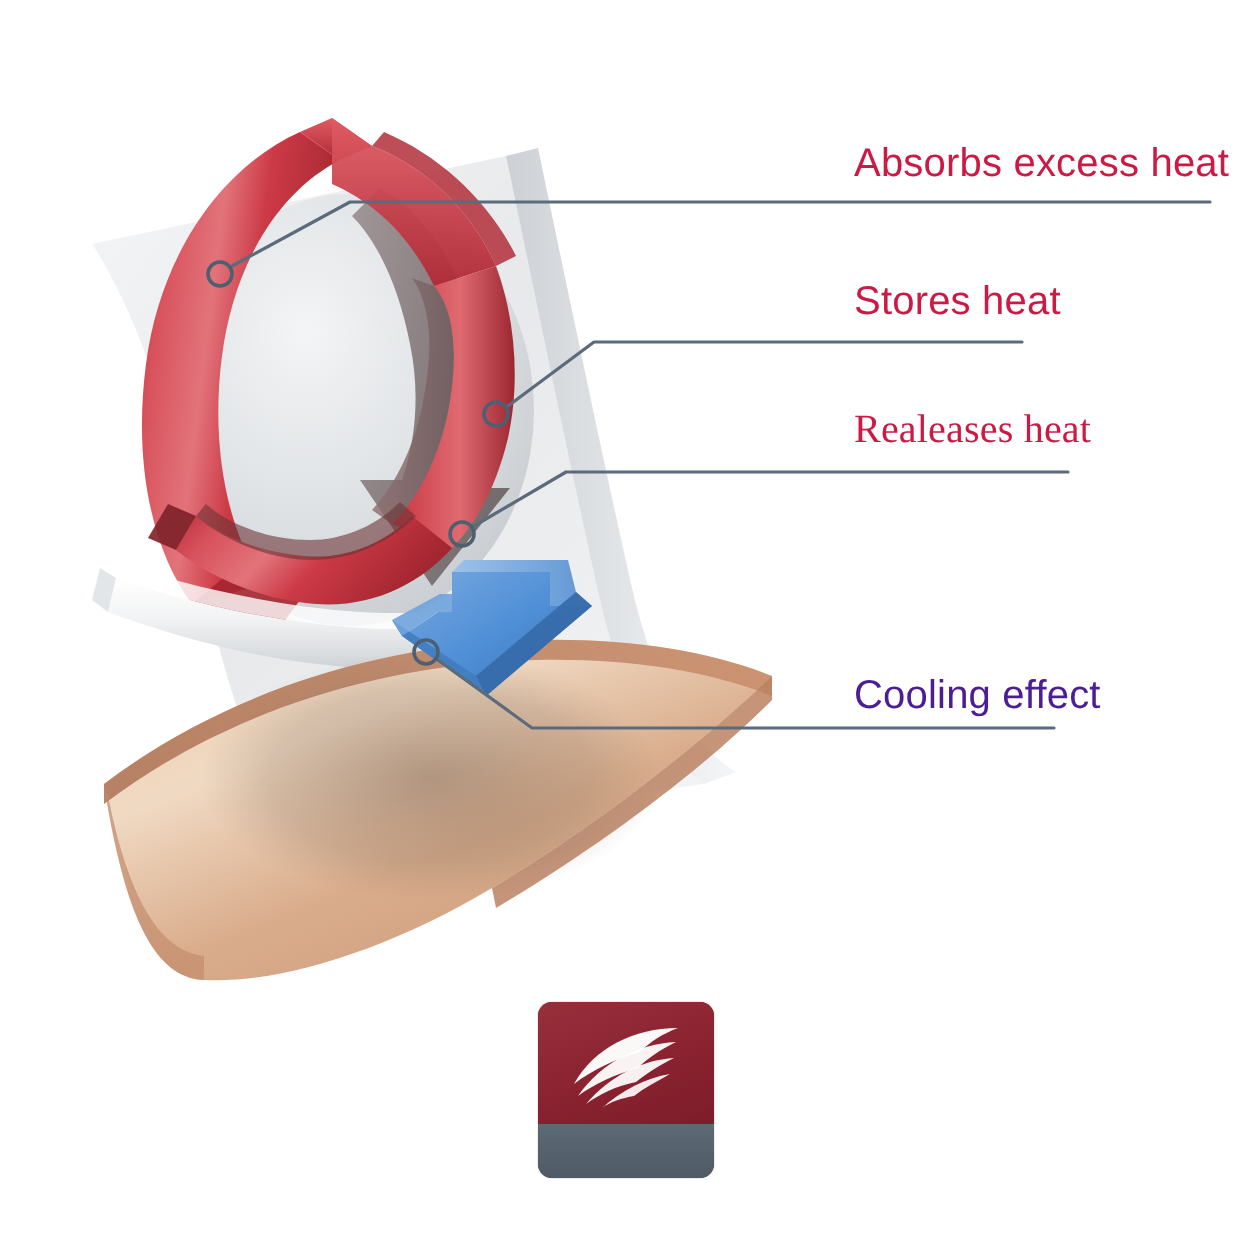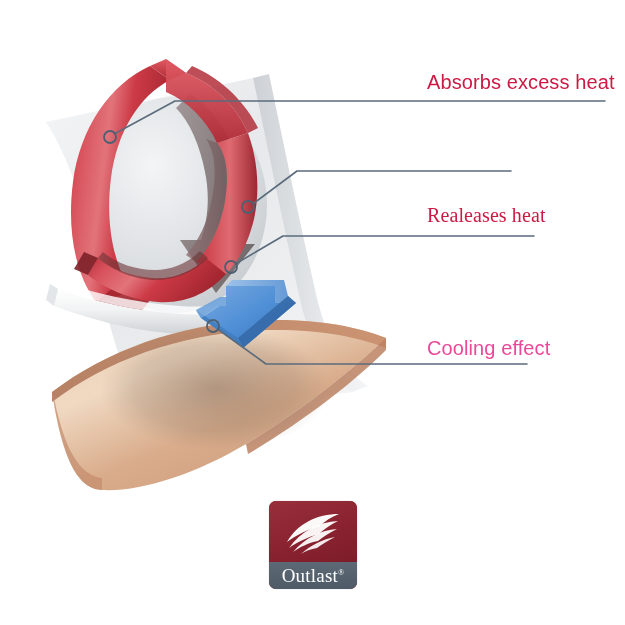--- a/index.html
+++ b/index.html
@@ -25,21 +25,21 @@
     height: 625px;
     display: block;
   }
   .callout-label {
     position: absolute;
     white-space: nowrap;
     font-size: 20px;
     letter-spacing: 0.1px;
   }
   .callout-label.red   { color: #cc1a45; }
-  .callout-label.blue  { color: #ec4899; text-align: center; }
+  .callout-label.blue  { color: #4c1d95; text-align: center; }
 
   #label-absorbs { left: 427px; top: 71px; }
   #label-stores  { left: 427px; top: 140px; }
   #label-release { left: 427px; top: 204px; font-family: Liberation Serif, serif; }
   #label-cooling { left: 427px; top: 337px; }
 
   
   #logo {
     position: absolute;
     left: 269px;
@@ -313,35 +313,33 @@
     <g fill="none" stroke="#4d6072" stroke-width="1.8">
       <circle cx="110" cy="137" r="6"></circle>
       <circle cx="248" cy="207" r="6"></circle>
       <circle cx="231" cy="267" r="6"></circle>
       <circle cx="213" cy="326" r="6"></circle>
     </g>
   </svg>
 
   <div class="callout-label red" id="label-absorbs">Absorbs excess heat</div>
 
+  <div class="callout-label red" id="label-stores">Stores heat</div>
 
   <div class="callout-label red" id="label-release">Realeases heat</div>
 
   <div class="callout-label blue" id="label-cooling">Cooling effect</div>
 
   <div id="logo">
     <div id="logo-mark-wrap">
       <svg id="logo-mark" viewBox="0 0 57 42">
         <g fill="#ffffff">
           <path d="M 2 30 C 12 12, 32 2, 54 2 C 46 5, 40 9, 35 14 C 24 17, 11 23, 2 30 Z" opacity="0.97"></path>
           <path d="M 4 36 C 16 19, 34 10, 53 9 C 45 13, 39 17, 34 22 C 23 25, 12 30, 4 36 Z" opacity="0.95"></path>
           <path d="M 8 40 C 20 26, 36 18, 52 17 C 44 21, 38 25, 33 29 C 23 31, 15 35, 8 40 Z" opacity="0.93"></path>
           <path d="M 16 42 C 26 33, 38 27, 50 25 C 43 29, 37 32, 32 36 C 26 37, 20 39, 16 42 Z" opacity="0.9"></path>
         </g>
       </svg>
     </div>
     <div id="logo-band"></div>
-    <div id="logo-wordmark">
-      <span>Outlast</span><sup>®</sup>
-    </div>
   </div>
 
 </div>
 
 </body></html>

